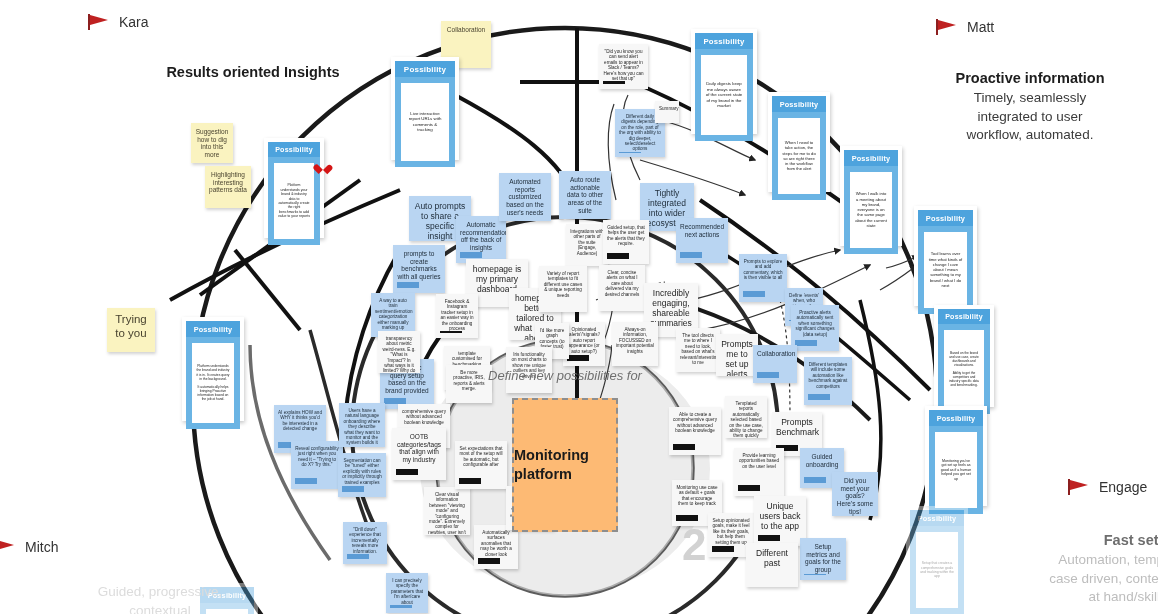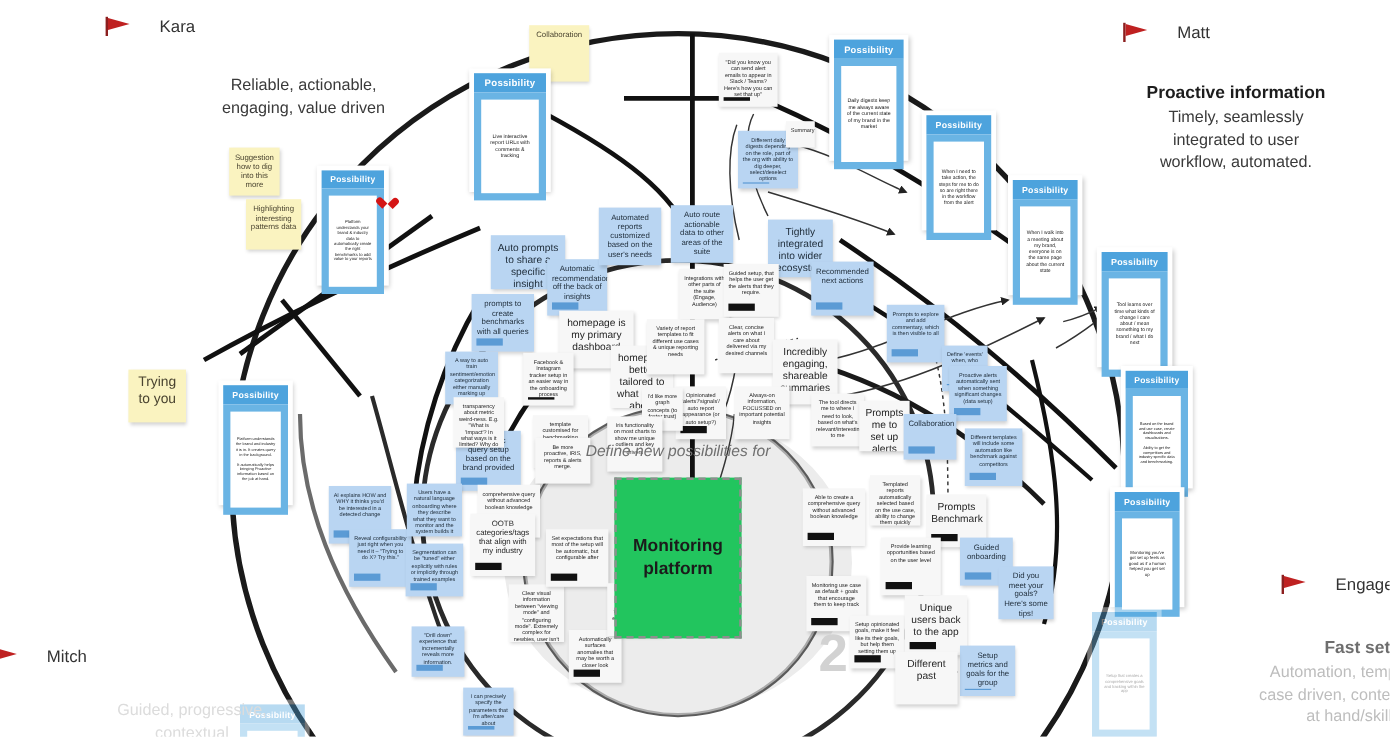--- a/index.html
+++ b/index.html
@@ -11,41 +11,41 @@
   }
   #board{position:absolute;inset:0;overflow:hidden;}
   .layer{position:absolute;left:0;top:0;width:1158px;height:614px;}
   #svg-lines{z-index:2;pointer-events:none;}
   #center-blob{z-index:1;}
   #notes{z-index:3;}
   #cards{z-index:4;}
   #labels{z-index:5;}
 
   
-  .persona{position:absolute;display:flex;align-items:center;gap:23px;}
+  .persona{position:absolute;display:flex;align-items:center;gap:9px;}
   .flag{width:22px;height:16px;position:relative;flex:0 0 auto;}
   .flag .pole{position:absolute;left:0;top:0;width:2px;height:16px;background:#8c1f1f;}
   .flag .cloth{position:absolute;left:2px;top:1px;width:0;height:0;
     border-top:5px solid transparent;border-bottom:5px solid transparent;border-left:18px solid #bf2121;}
   .persona-name{font-size:14px;color:#333;white-space:nowrap;}
 
   
   .quad{position:absolute;text-align:center;line-height:1.38;}
   .quad .q-title{font-size:14.5px;font-weight:bold;color:#1d1d1d;margin-bottom:1px;}
   .quad .q-sub{font-size:13.5px;color:#3a3a3a;}
   .quad.faded .q-title{color:#d7d7d7;}
   .quad.faded .q-sub{color:#dcdcdc;}
   .quad.semi .q-title{color:#6e6e6e;}
   .quad.semi .q-sub{color:#bdbdbd;}
 
   
   .blob{position:absolute;border-radius:50%;background:#ececec;}
   .center-head{position:absolute;text-align:center;font-size:13px;color:#6f6f6f;line-height:1.35;width:160px;}
-  .center-box{position:absolute;border:2px dashed #8e8e8e;background:#22c55e;
-    display:flex;align-items:center;justify-content:center;text-align:center;}
+  .center-box{position:absolute;border:2px dashed #8e8e8e;background:#fdba74;
+    display:flex;align-items:center;justify-content:center;}
   .center-box span{font-size:14.5px;font-weight:bold;color:#1b1b1b;line-height:1.3;}
   .bignum{position:absolute;font-size:44px;font-weight:bold;color:#d2d2d2;}
 
   
   .note{position:absolute;box-sizing:border-box;padding:5px 4px;overflow:hidden;
     box-shadow:1px 2px 3px rgba(0,0,0,.18);line-height:1.18;text-align:center;
     display:flex;flex-direction:column;align-items:center;justify-content:flex-start;}
   .note .txt{width:100%;display:block;}
   .note.blue{background:#b9d5f2;color:#1d2b38;}
   .note.white{background:#f7f7f7;color:#1f1f1f;}
@@ -472,21 +472,21 @@
         </div>
         <div class="persona" style="left: -6px; top: 539px;">
           <span class="flag">
             <span class="cloth"></span>
           </span>
           <span class="persona-name">Mitch</span>
         </div>
       </div>
     <div id="quad-host">
         <div class="quad" style="left: 108px; top: 62px; width: 290px;">
-          <div class="q-sub">Reliable, actionable,<br>engaging, value driven</div>
+          <div class="q-title">Results oriented Insights</div>
         </div>
         <div class="quad" style="left: 905px; top: 68px; width: 250px;">
           <div class="q-title">Proactive information</div>
           <div class="q-sub">Timely, seamlessly<br>integrated to user<br>workflow, automated.</div>
         </div>
         <div class="quad semi" style="left: 1010px; top: 530px; width: 260px;">
           <div class="q-title">Fast setup</div>
           <div class="q-sub">Automation, templates, use<br>case driven, contextual to task<br>at hand/skill level</div>
         </div>
         <div class="quad faded" style="left: 30px; top: 583px; width: 260px;">

